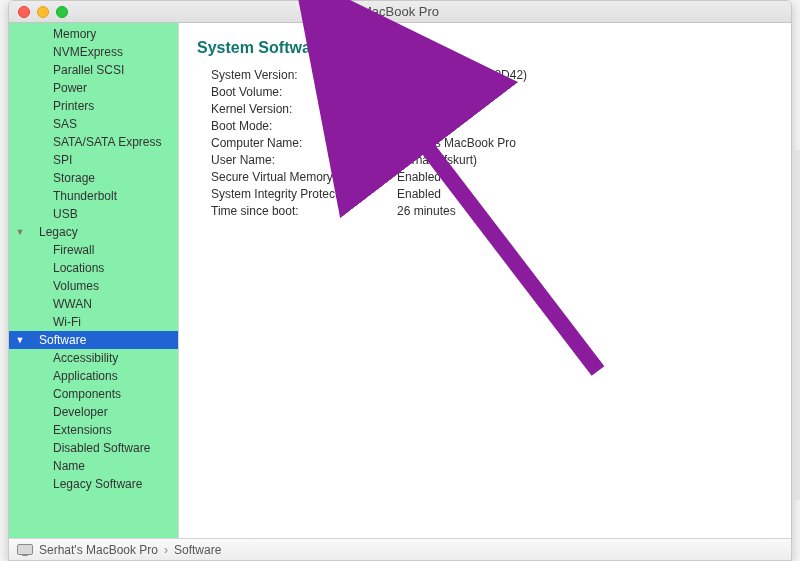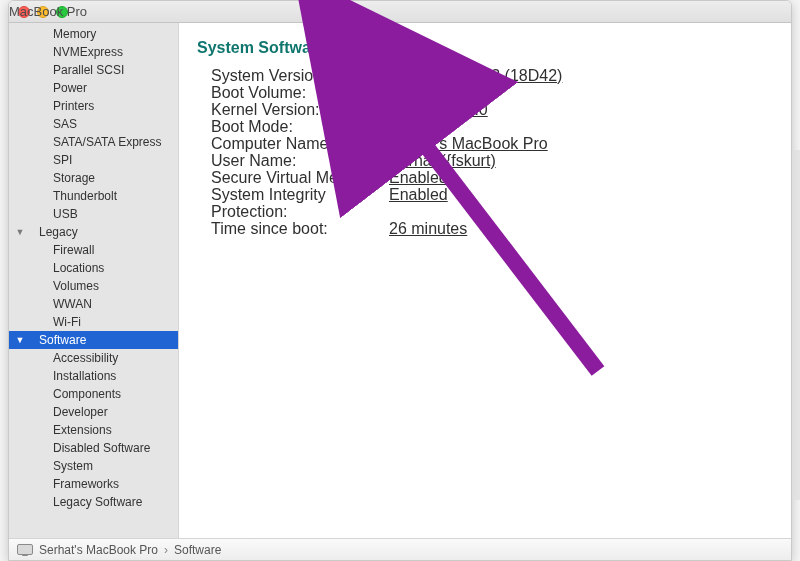--- a/index.html
+++ b/index.html
@@ -43,32 +43,33 @@
       width: 12px;
       height: 12px;
       border-radius: 50%;
     }
     .tl-close  { background: #ff5f57; border: 0.5px solid #e0443e; }
     .tl-min    { background: #ffbd2e; border: 0.5px solid #dea123; }
     .tl-zoom   { background: #28c940; border: 0.5px solid #1aab29; }
     .title {
       position: absolute;
       left: 0; right: 0;
+      text-align: center;
       font-size: 13px;
       color: #4d4d4d;
       pointer-events: none;
     }
     .body {
       flex: 1;
       display: flex;
       min-height: 0;
     }
     .sidebar {
       width: 170px;
-      background: #e5e5e5;
+      background: #86efac;
       border-right: 1px solid #d5d5d5;
       overflow-y: auto;
       padding-top: 2px;
     }
     .sb-item {
       display: flex;
       align-items: center;
       height: 18px;
       font-size: 12px;
       color: #333;
@@ -100,30 +101,30 @@
       font-weight: 600;
       font-size: 16px;
       color: #0f766e;
       margin-bottom: 10px;
     }
     .kv-rows {
       padding-left: 14px;
     }
     .kv {
       display: flex;
-      font-size: 16px;
+      font-size: 12px;
       color: #303030;
       line-height: 17px;
+      gap: 8px;
     }
     .kv .key {
       width: 178px;
     }
     .kv .val {
       flex: 1;
-      text-decoration: underline;
     }
     .statusbar {
       height: 22px;
       border-top: 1px solid #d5d5d5;
       background: linear-gradient(#fafafa, #ededed);
       display: flex;
       align-items: center;
       gap: 6px;
       padding: 0 8px;
       font-size: 12px;
@@ -245,45 +246,41 @@
         <div class="sb-item depth0 selected">
           <span class="disclosure">▼</span>
           <span class="label">Software</span>
         </div>
         <div class="sb-item depth1">
           <span class="disclosure"></span>
           <span class="label">Accessibility</span>
         </div>
         <div class="sb-item depth1">
           <span class="disclosure"></span>
-          <span class="label">Installations</span>
+          <span class="label">Applications</span>
         </div>
         <div class="sb-item depth1">
           <span class="disclosure"></span>
           <span class="label">Components</span>
         </div>
         <div class="sb-item depth1">
           <span class="disclosure"></span>
           <span class="label">Developer</span>
         </div>
         <div class="sb-item depth1">
           <span class="disclosure"></span>
           <span class="label">Extensions</span>
         </div>
         <div class="sb-item depth1">
           <span class="disclosure"></span>
           <span class="label">Disabled Software</span>
         </div>
         <div class="sb-item depth1">
           <span class="disclosure"></span>
-          <span class="label">System</span>
-        </div>
-        <div class="sb-item depth1">
-          <span class="disclosure"></span>
-          <span class="label">Frameworks</span>
+          <span class="label">Name</span>
         </div>
         <div class="sb-item depth1">
           <span class="disclosure"></span>
           <span class="label">Legacy Software</span>
         </div>
       </div>
     <div class="content">
       <div class="section-title">System Software Overview:</div>
       <div class="kv-rows" id="kv-rows">
           <div class="kv">

